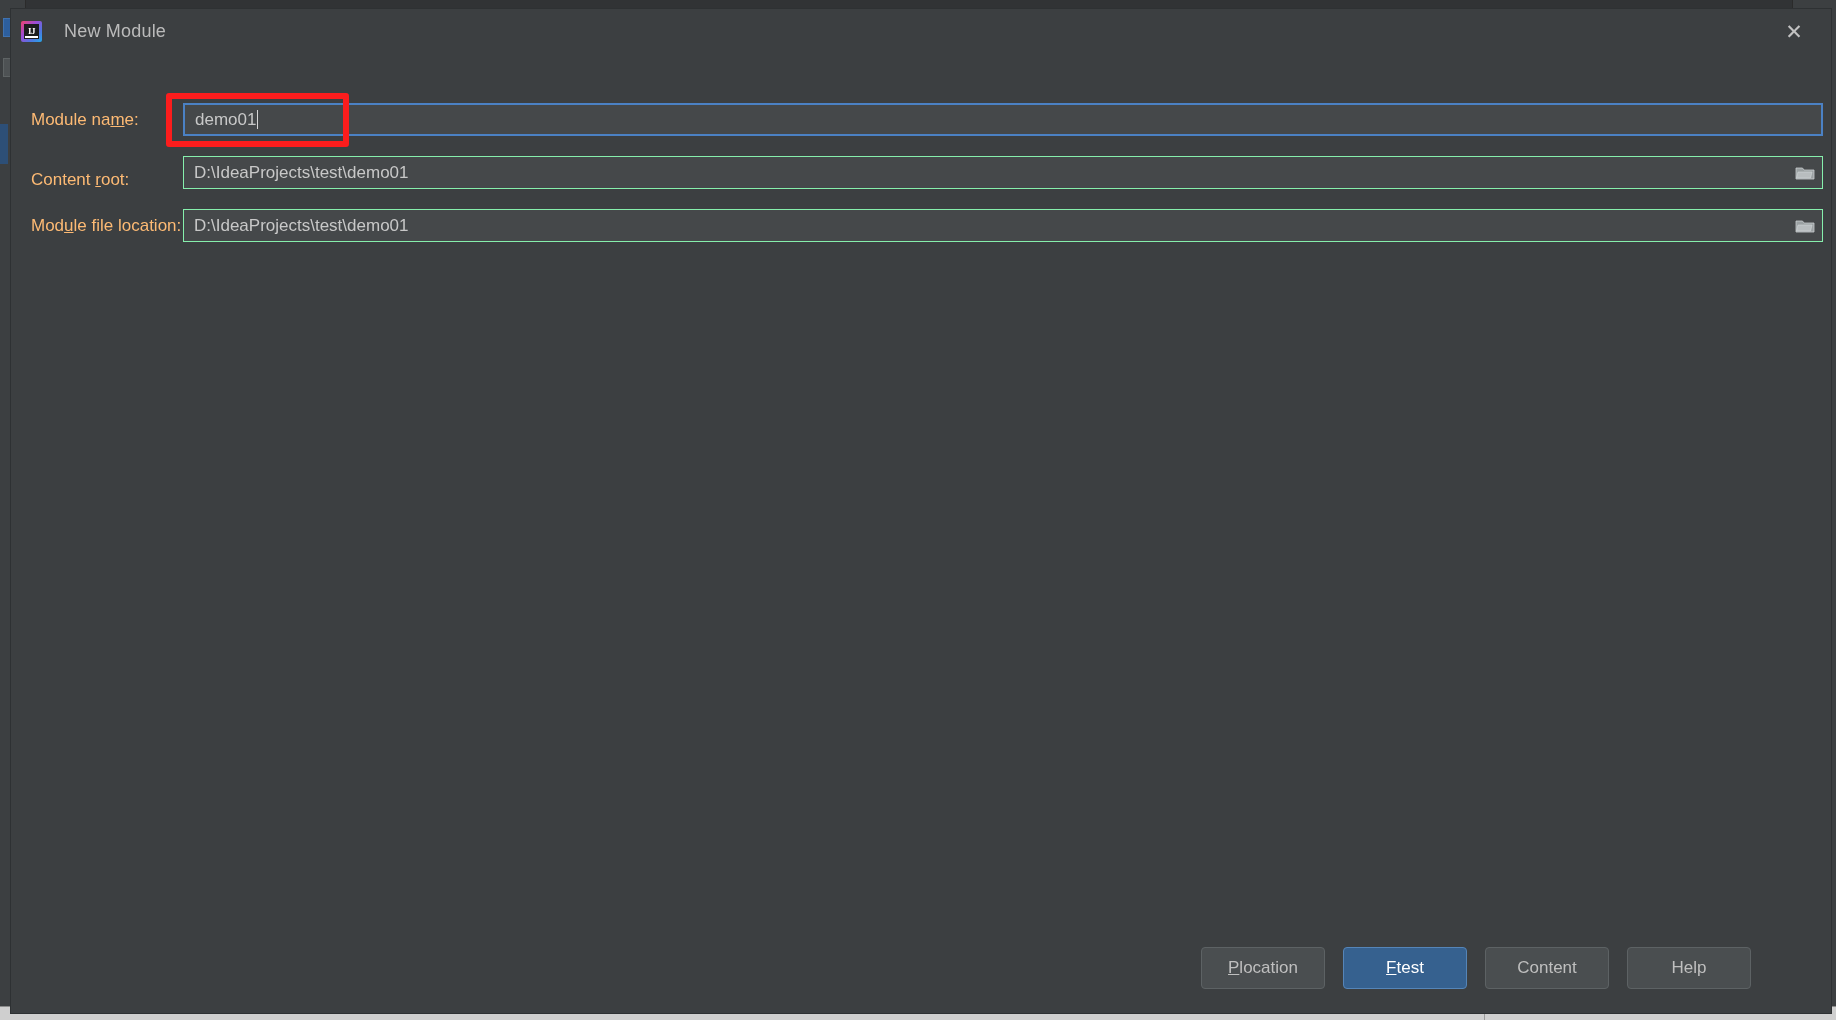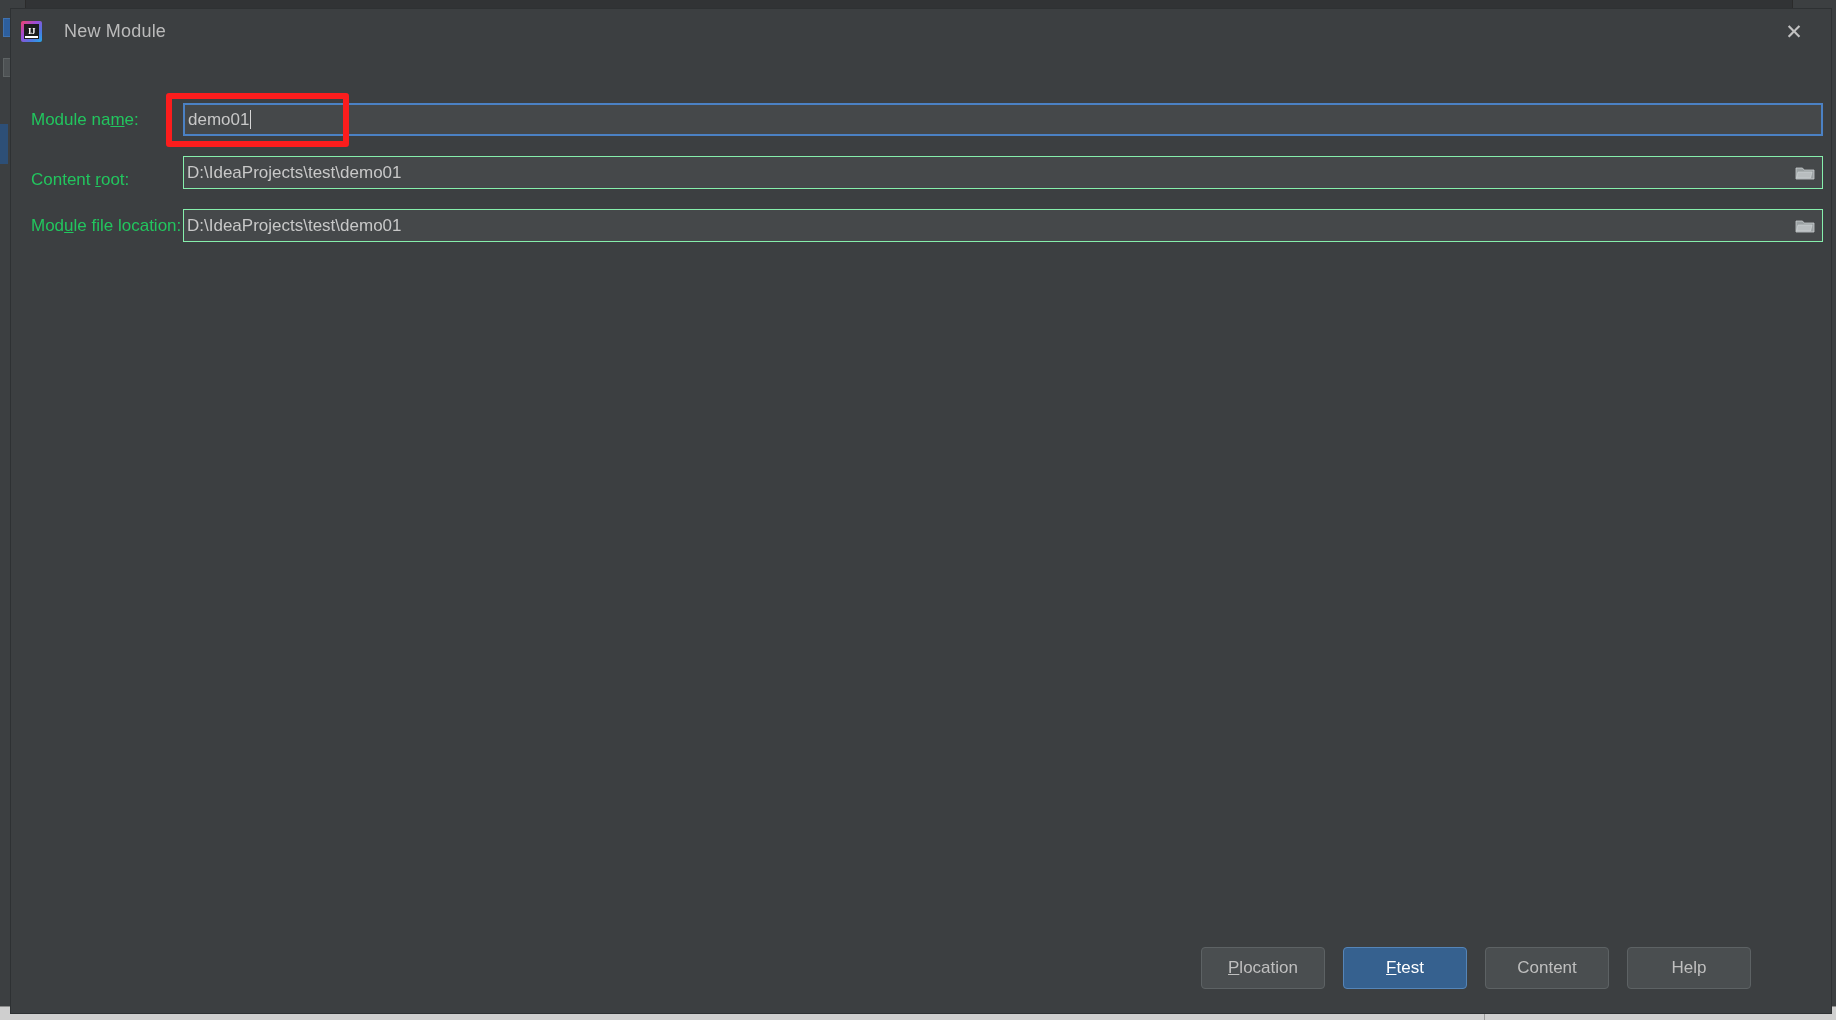--- a/index.html
+++ b/index.html
@@ -153,40 +153,40 @@
 
   .form-row {
     position: absolute;
     left: 0;
     width: 100%;
     height: 34px;
     display: flex;
     align-items: center;
   }
   .form-row .row-label {
-    color: #22c55e;
+    color: #fdba74;
     font-size: 17px;
     text-align: left;
     padding-left: 20px;
     white-space: nowrap;
   }
   .form-row .row-label u { text-decoration: underline; }
 
   .field {
     position: absolute;
     height: 33px;
     background: #45484a;
     border: 1px solid #86efac;
     display: flex;
     align-items: center;
   }
   .field .field-text {
     color: #c8c8c8;
     font-size: 17px;
-    padding-left: 3px;
+    padding-left: 10px;
     white-space: nowrap;
     overflow: hidden;
   }
   .field.focused {
     background: #45484a;
     border: 2px solid #4b81c4;
   }
   .field .caret {
     display: inline-block;
     width: 1px;

